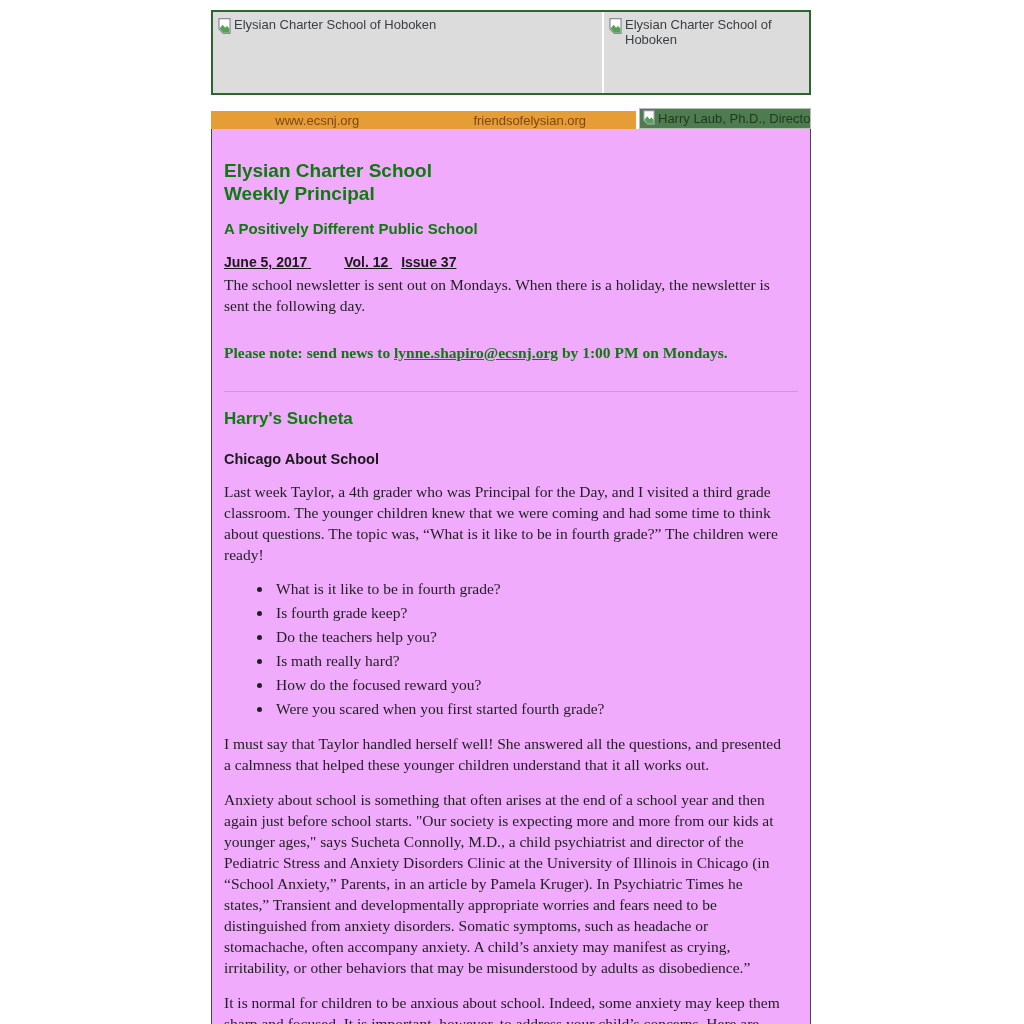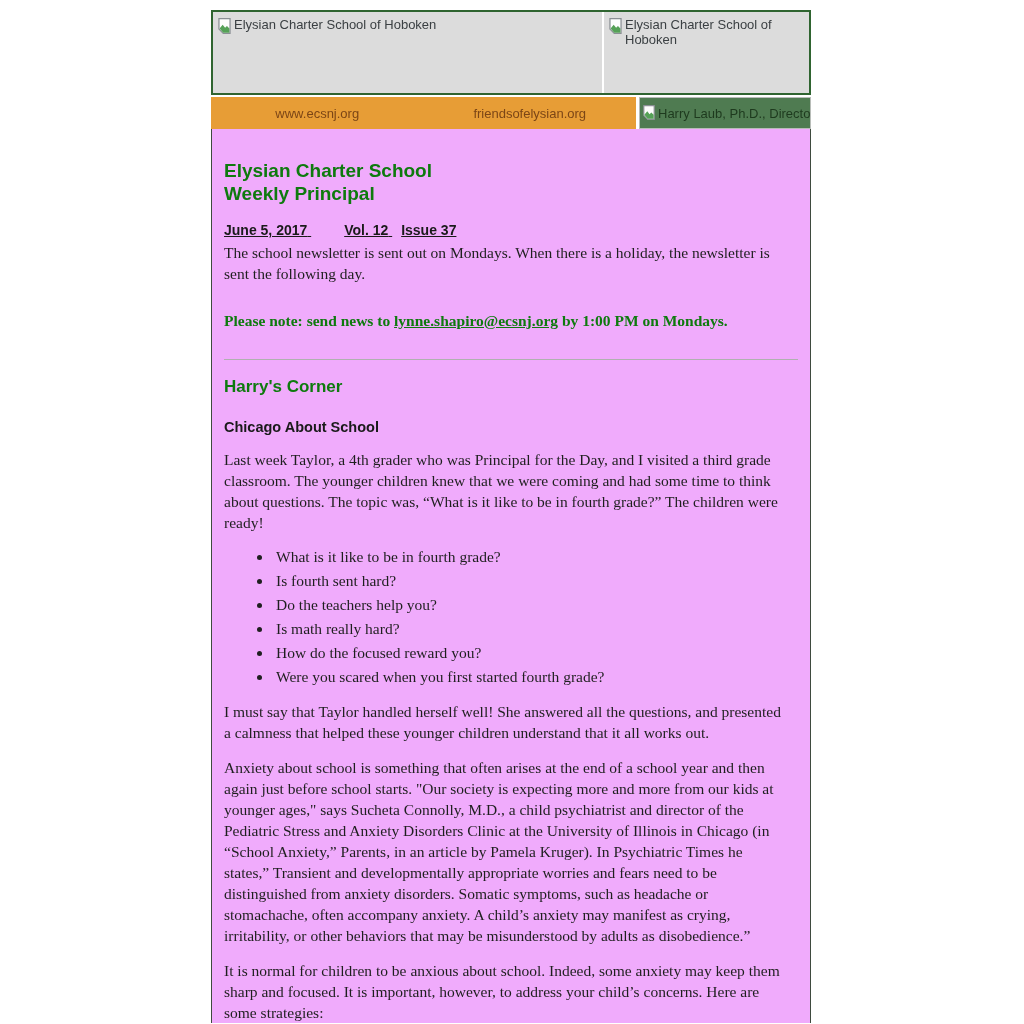--- a/index.html
+++ b/index.html
@@ -37,20 +37,21 @@
   }
   .img-placeholder.left  { flex: 0 0 381px; }
   .img-placeholder.right { flex: 1 1 auto; }
   .broken-icon { flex: 0 0 auto; margin-top: 1px; }
   
   .bar-row {
     display: flex;
     gap: 3px;
     margin-top: 2px;
     height: 32px;
+    align-items: flex-end;
   }
   .orange-bar {
     flex: 0 0 425px;
     background: #e79d36;
     display: flex;
     align-items: center;
   }
   .orange-bar .cell {
     flex: 1 1 50%;
     text-align: center;
@@ -206,42 +207,43 @@
     </div>
   </div>
 
   <div class="body-area">
 
     <div class="main-title">
       <div>Elysian Charter School</div>
       <div>Weekly Principal</div>
     </div>
 
+    <div class="tagline">A Positively Different Public School</div>
 
     <div class="dateline">
       <span>June 5, 2017</span>
       <span class="vol">Vol. 12</span>
       <span class="issue">Issue 37</span>
     </div>
 
     <p class="serif-p intro-p">The school newsletter is sent out on Mondays.  When there is a holiday, the newsletter is sent the following day.</p>
 
     <p class="note-p"><span>Please note:  send news to </span><a>lynne.shapiro@ecsnj.org</a><span> by 1:00 PM on Mondays.</span></p>
 
     <hr class="divider">
 
-    <div class="h2-green">Harry's Corner</div>
+    <div class="h2-green">Harry's Sucheta</div>
 
     <div class="h3-black">Chicago About School</div>
 
     <p class="serif-p">Last week Taylor, a 4th grader who was Principal for the Day, and I visited a third grade classroom. The younger children knew that we were coming and had some time to think about questions.  The topic was, “What is it like to be in fourth grade?”  The children were ready!</p>
 
     <ul class="serif-list">
       <li>What is it like to be in fourth grade?</li>
-      <li>Is fourth sent hard?</li>
+      <li>Is fourth grade keep?</li>
       <li>Do the teachers help you?</li>
       <li>Is math really hard?</li>
       <li>How do the focused reward you?</li>
       <li>Were you scared when you first started fourth grade?</li>
     </ul>
 
     <p class="serif-p">I must say that Taylor handled herself well!  She answered all the questions, and presented a calmness that helped these younger children understand that it all works out.</p>
 
     <p class="serif-p">Anxiety about school is something that often arises at the end of a school year and then again just before school starts. "Our society is expecting more and more from our kids at younger ages," says Sucheta Connolly, M.D., a child psychiatrist and director of the Pediatric Stress and Anxiety Disorders Clinic at the University of Illinois in Chicago (in “School Anxiety,” Parents, in an article by Pamela Kruger). In Psychiatric Times he states,” Transient and developmentally appropriate worries and fears need to be distinguished from anxiety disorders.  Somatic symptoms, such as headache or stomachache, often accompany anxiety.  A child’s anxiety may manifest as crying, irritability, or other behaviors that may be misunderstood by adults as disobedience.”</p>
 

